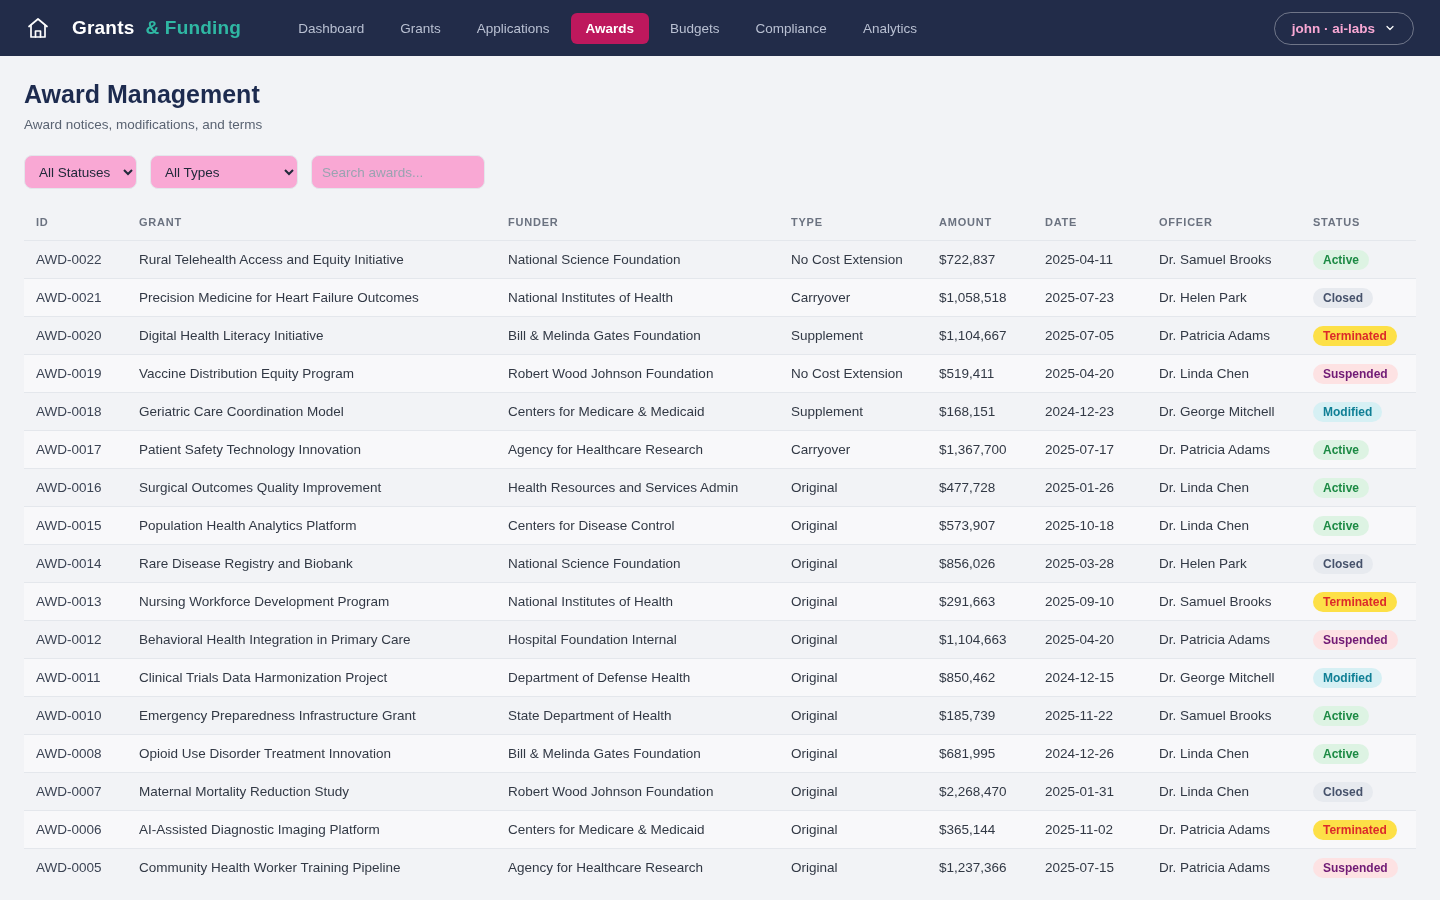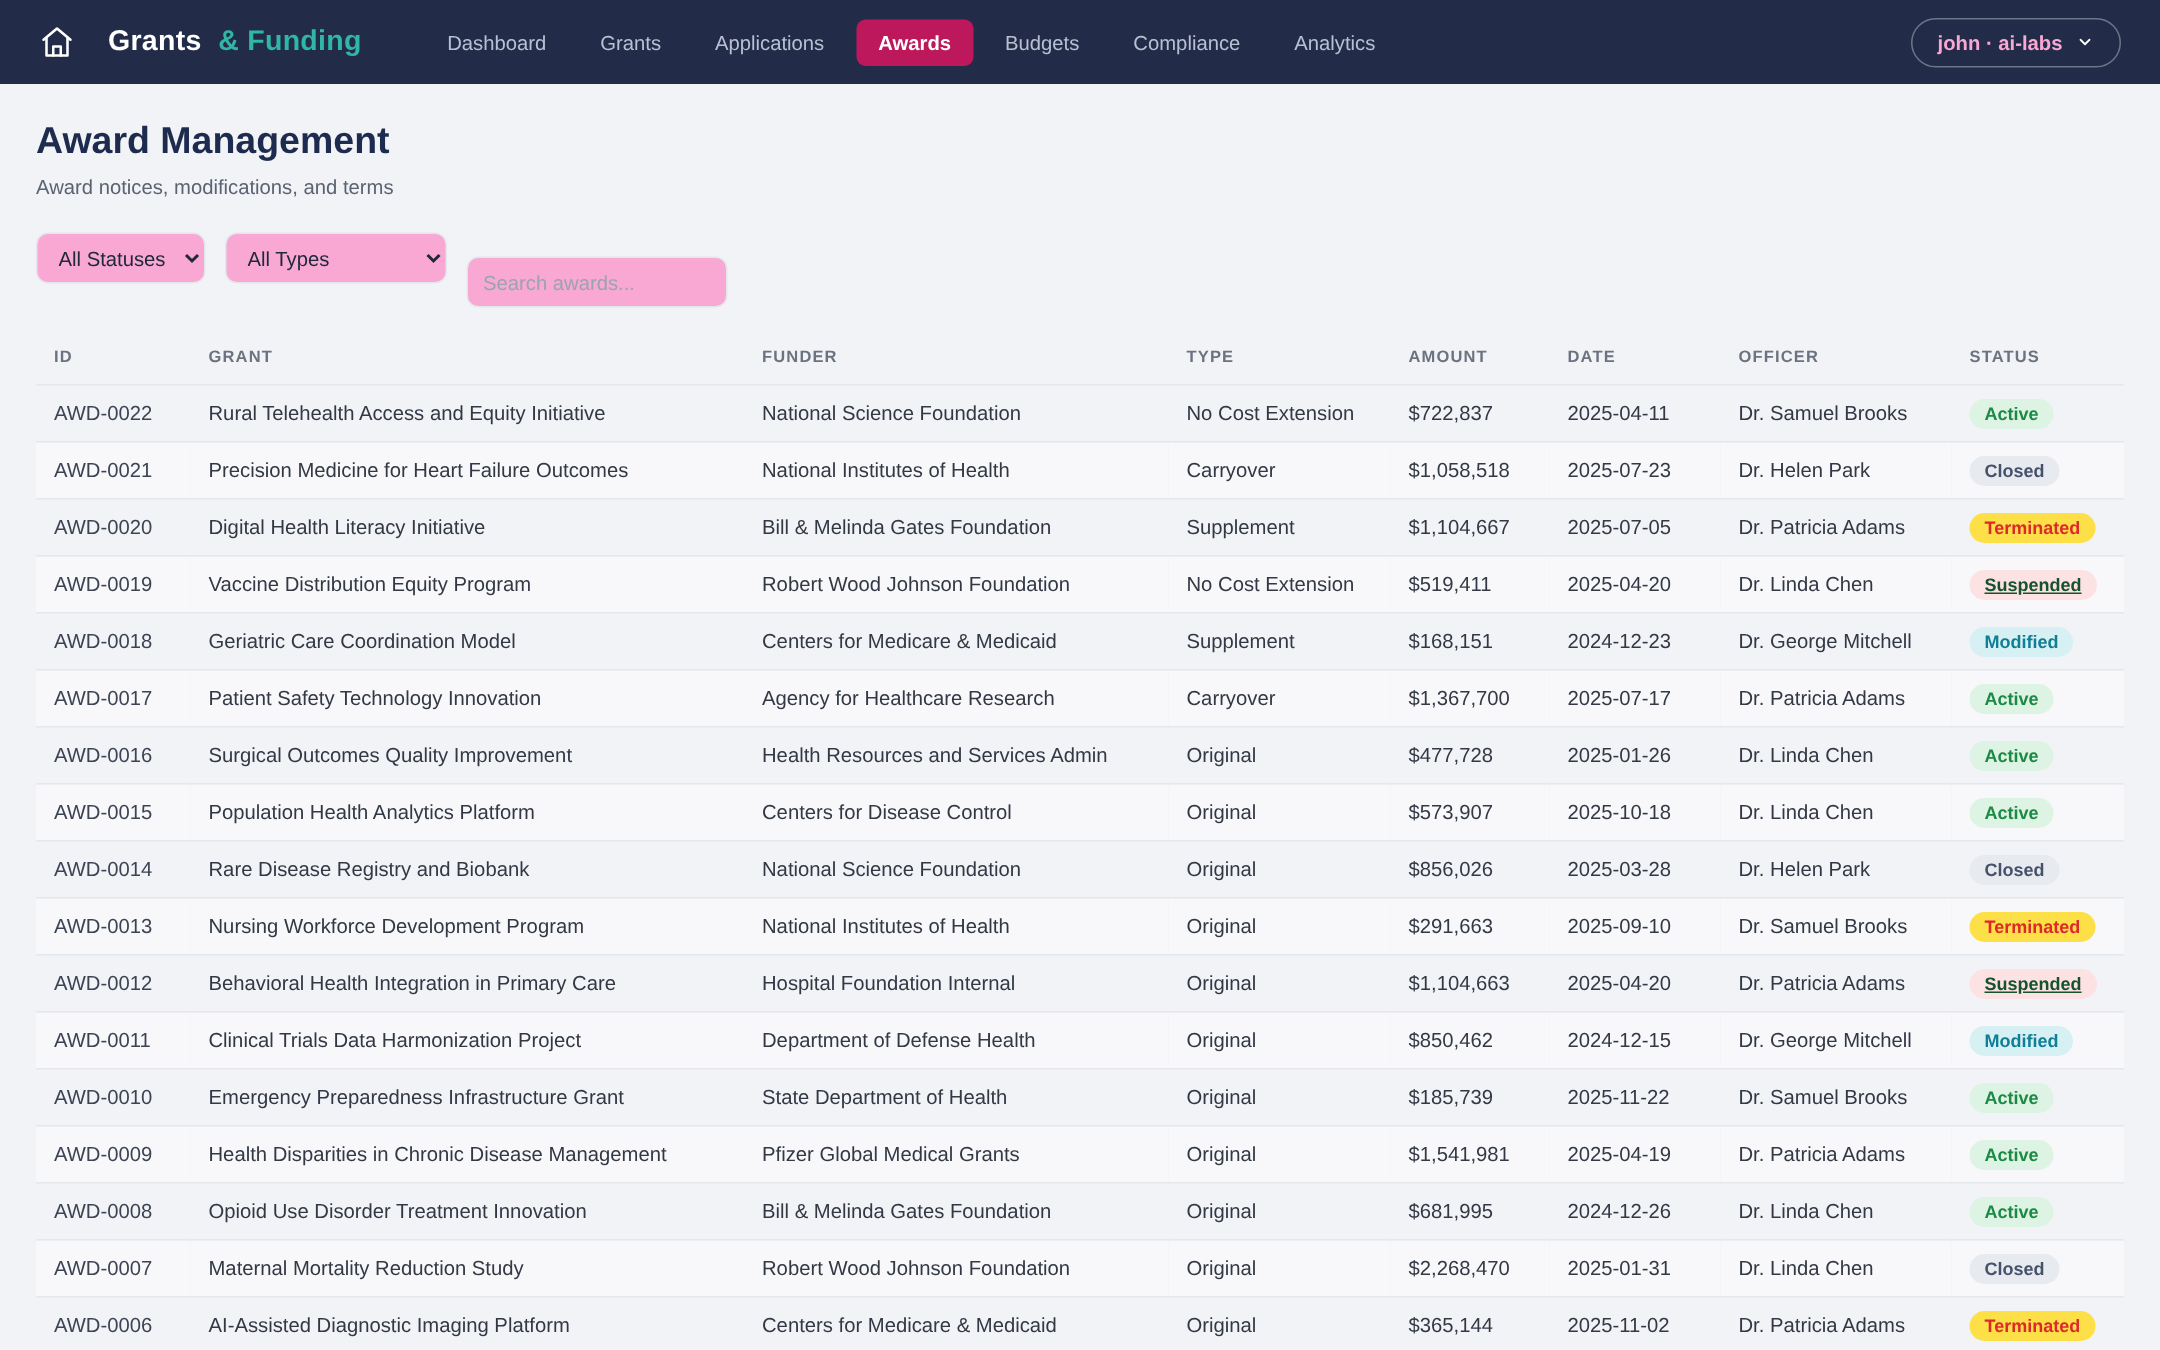--- a/index.html
+++ b/index.html
@@ -38,21 +38,21 @@
   .page-subtitle { margin-top:8px; font-size:13.5px; color:#5a6372; }
 
   .filters { margin-top:23px; display:flex; gap:13px; }
   .filters select, .filters input {
     height:34px; background:#f9a8d4; border:1px solid #e3e6eb;
     border-radius:8px; font-size:13.5px; color:#20293a;
     font-family:"Liberation Sans", sans-serif; padding:0 10px; outline:none;
   }
   .filters select { width:113px; }
   .filters select.type { width:148px; }
-  .filters input { width:174px;margin-top:16px; }
+  .filters input { width:174px; }
   .filters input::placeholder { color:#9aa3b1; }
 
   
   table { width:100%; border-collapse:collapse; margin-top:16px; table-layout:fixed; }
   th {
     text-align:left; font-size:11px; font-weight:700; letter-spacing:.07em;
     color:#6b7280; padding:11px 12px 12px 12px; text-transform:uppercase;
   }
   td {
     font-size:13.5px; color:#323945; padding:0 12px;
@@ -61,21 +61,21 @@
   }
   tbody tr:nth-child(even) { background:rgba(255,255,255,.45); }
   td.id-cell { color:#3c4454; }
   .badge {
     display:inline-block; padding:4px 10px; border-radius:999px;
     font-size:12px; font-weight:700; line-height:1;
   }
   .badge-active     { background:#ddf3e3; color:#1c8a44; }
   .badge-closed     { background:#e7eaef; color:#46526b; }
   .badge-terminated { background:#fde047; color:#dc2a2a; }
-  .badge-suspended  { background:#fde2e3; color:#14532d;text-decoration:underline; }
+  .badge-suspended  { background:#fde2e3; color:#701a75; }
   .badge-modified   { background:#d6f0f4; color:#0f7f95; }
 </style>
 </head>
 <body>
 
 <header class="topbar">
   <span class="home-icon">
     <svg width="24" height="24" viewBox="0 0 24 24" fill="none" stroke="#ffffff" stroke-width="1.7" stroke-linecap="round" stroke-linejoin="round">
       <path d="M3 10.5 12 3l9 7.5"></path>
       <path d="M5 9.5V21h14V9.5"></path>
@@ -277,30 +277,20 @@
     <td class="id-cell">AWD-0010</td>
     <td>Emergency Preparedness Infrastructure Grant</td>
     <td>State Department of Health</td>
     <td>Original</td>
     <td>$185,739</td>
     <td>2025-11-22</td>
     <td>Dr. Samuel Brooks</td>
     <td><span class="badge badge-active">Active</span></td>
   </tr>
 
-  <tr>
-    <td class="id-cell">AWD-0009</td>
-    <td>Health Disparities in Chronic Disease Management</td>
-    <td>Pfizer Global Medical Grants</td>
-    <td>Original</td>
-    <td>$1,541,981</td>
-    <td>2025-04-19</td>
-    <td>Dr. Patricia Adams</td>
-    <td><span class="badge badge-active">Active</span></td>
-  </tr>
 
   <tr>
     <td class="id-cell">AWD-0008</td>
     <td>Opioid Use Disorder Treatment Innovation</td>
     <td>Bill &amp; Melinda Gates Foundation</td>
     <td>Original</td>
     <td>$681,995</td>
     <td>2024-12-26</td>
     <td>Dr. Linda Chen</td>
     <td><span class="badge badge-active">Active</span></td>

